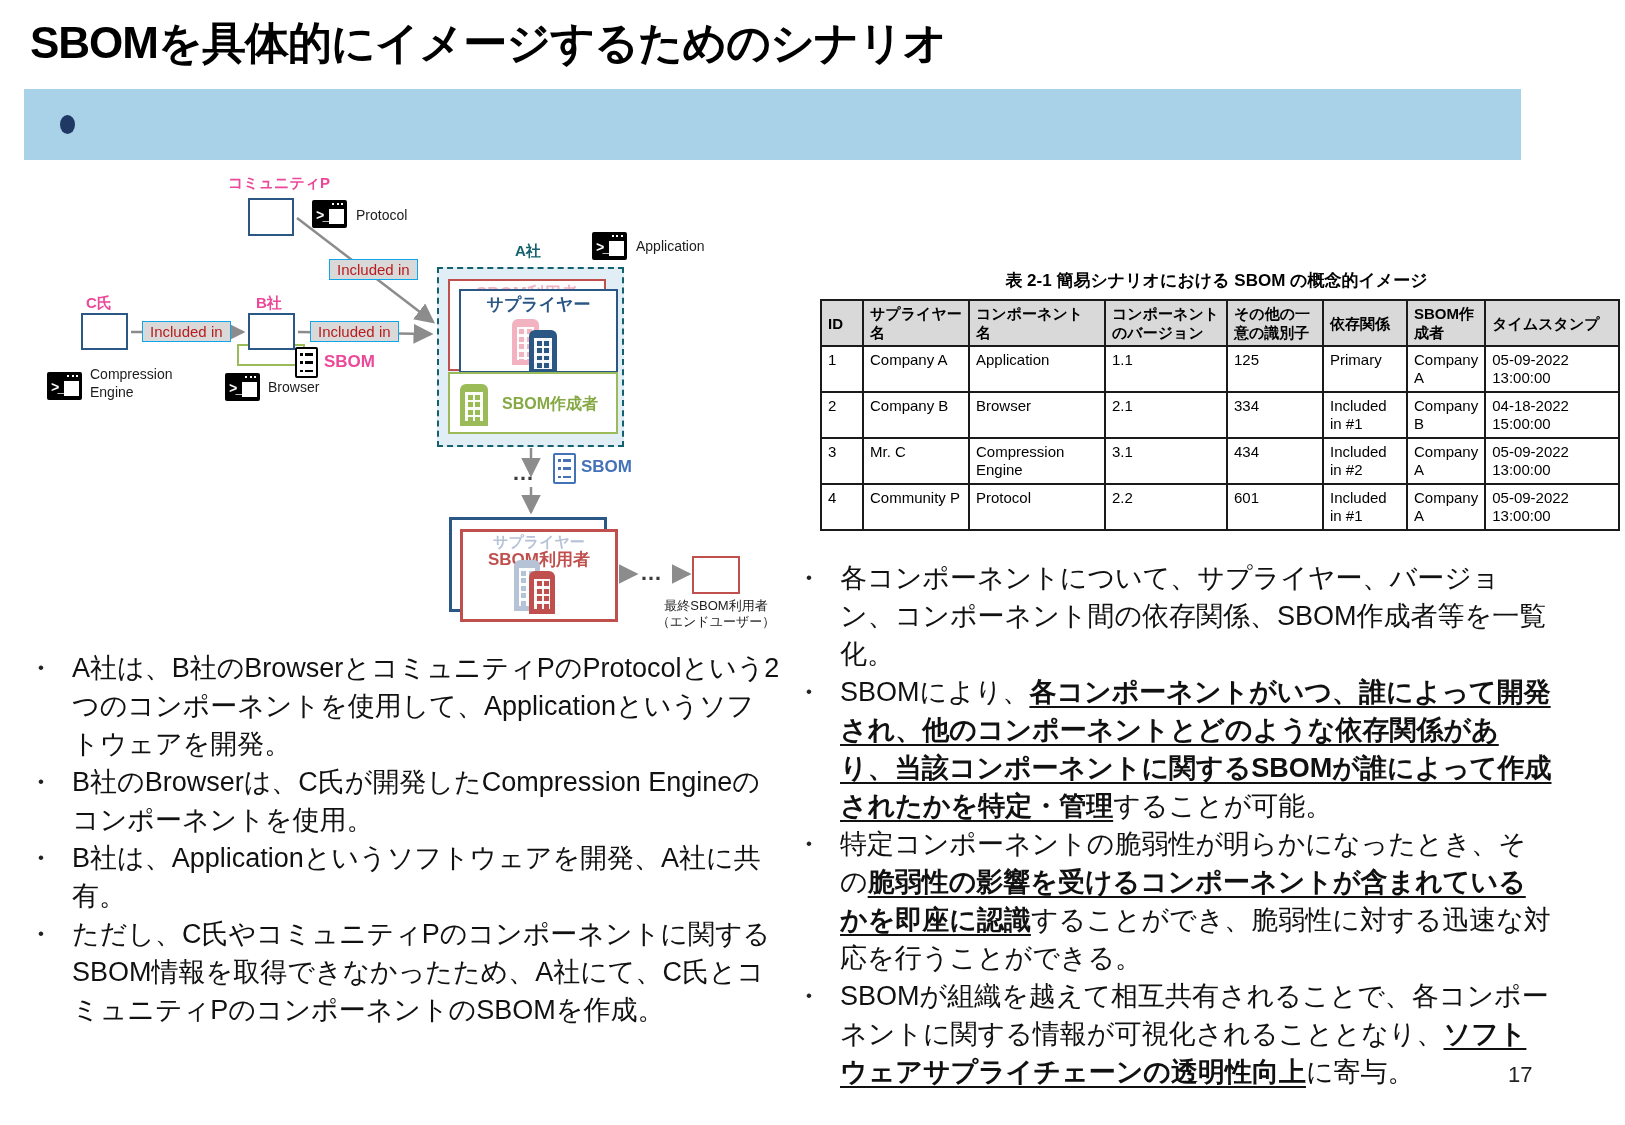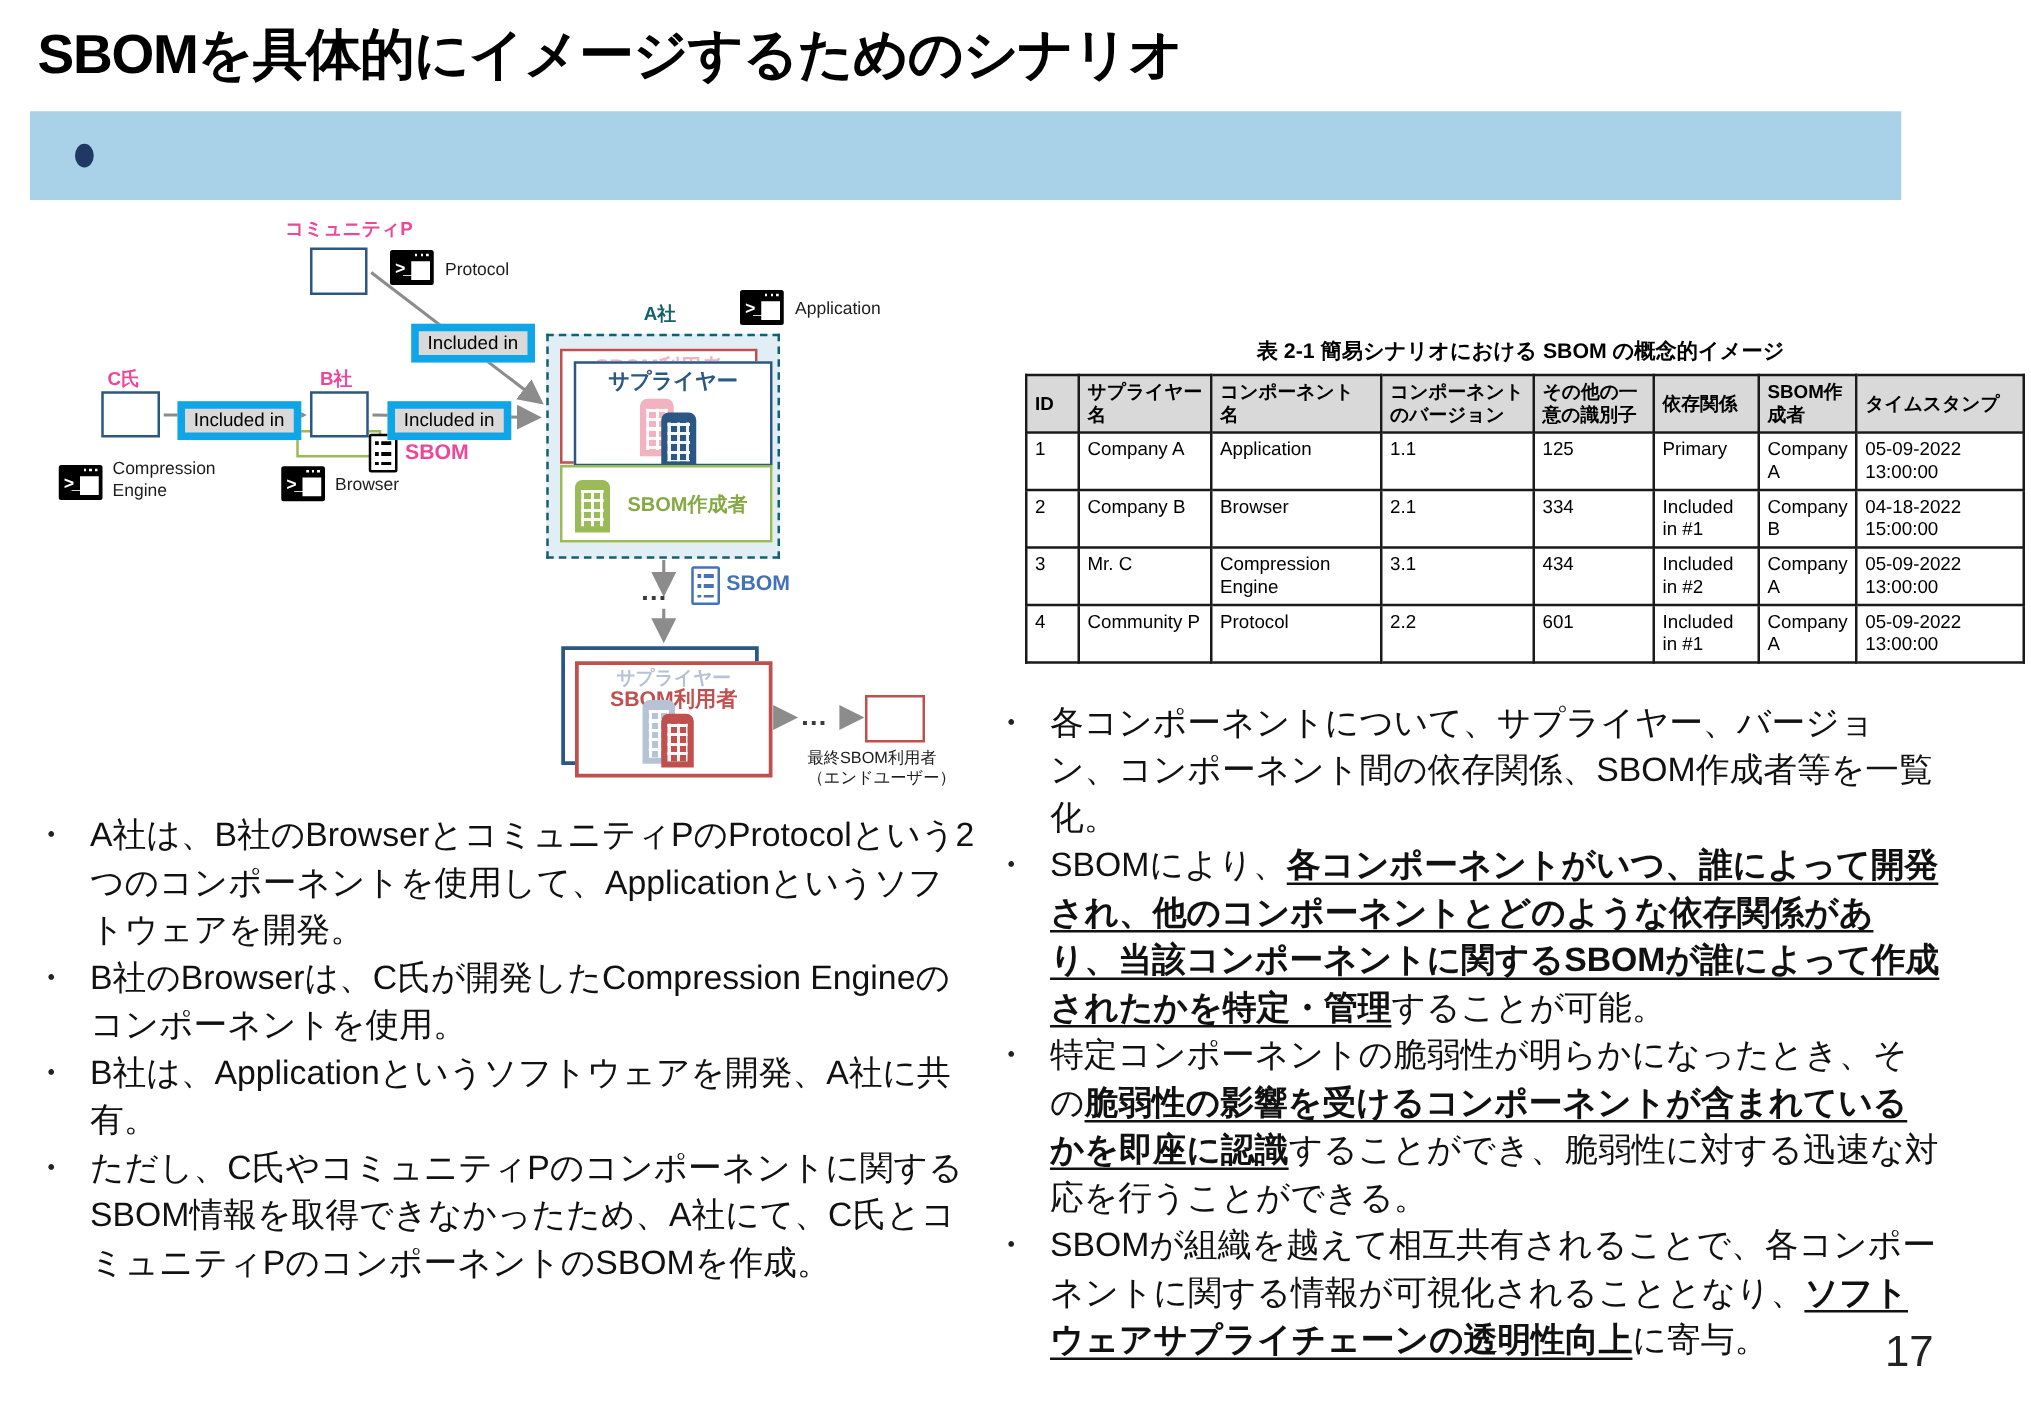--- a/index.html
+++ b/index.html
@@ -12,21 +12,21 @@
   #banner { left:24px; top:89px; width:1497px; height:71px; background:var(--banner_bg); display:flex; align-items:center; }
   #banner .dot { width:15px; height:19px; border-radius:50%; background:var(--bullet_navy); margin-left:36px; flex:none; }
   #banner .txt { font-size:28px; color:#1c1c1c; margin-left:34px; white-space:nowrap; }
 
   
   #diagram { left:30px; top:168px; width:740px; height:482px; }
   #diagram svg { position:absolute; left:0; top:0; z-index:1; }
   .node-label { position:absolute; font-size:15px; font-weight:bold; color:#ec4899; z-index:3; white-space:nowrap; }
   .small-label { position:absolute; font-size:14px; color:#1c1c1c; z-index:3; }
   .box { position:absolute; background:#fff; border:2.5px solid var(--navy); z-index:2; }
-  .inc { position:absolute; background:var(--label_bg); border:6px solid #0ea5e9; font-size:15px; color:#000000;
+  .inc { position:absolute; background:var(--label_bg); border:1px solid #0ea5e9; font-size:15px; color:#b91c1c;
          padding:1px 7px; z-index:4; white-space:nowrap; }
   .term { position:absolute; background:#000; border-radius:2px; z-index:3; }
   .term .dots { position:absolute; top:3px; right:4px; width:11px; height:2px;
     background-image:repeating-linear-gradient(to right,#fff 0 2px,transparent 2px 4.5px); }
   .term .screen { position:absolute; right:3px; bottom:4px; width:42%; height:52%; background:#fff; }
   .term .prompt { position:absolute; left:4px; top:8px; color:#fff; font-family:"Liberation Mono","DejaVu Sans Mono",monospace;
     font-weight:bold; font-size:14px; letter-spacing:-2px; }
   .doc { position:absolute; background:#fff; border:2.5px solid var(--doc,#000); border-radius:2px; z-index:3; }
   .doc .lines { position:absolute; left:8px; right:3px; top:4px; bottom:4px;
     background-image:repeating-linear-gradient(to bottom,var(--doc,#000) 0 3px,transparent 3px 8.5px); }
@@ -43,21 +43,21 @@
   #a-pink-label { left:418px; top:114px; width:158px; text-align:center; font-weight:bold; font-size:17px; color:var(--pink); z-index:4; position:absolute; white-space:nowrap; }
   #a-navy { left:429px; top:121px; width:159px; height:84px; border:2.5px solid var(--navy); background:#fff; z-index:5; position:absolute; }
   #a-navy .cap { text-align:center; font-weight:bold; font-size:17px; color:var(--navy); margin-top:2px; }
   #a-green { left:418px; top:204px; width:170px; height:62px; border:2.5px solid var(--green); background:#fff; z-index:6; position:absolute; }
   #a-green .cap { position:absolute; left:52px; top:20px; font-weight:bold; font-size:16px; color:var(--green_text); white-space:nowrap; }
 
   #low-navy { left:419px; top:349px; width:158px; height:95px; border:3px solid var(--navy); background:#fff; z-index:2; position:absolute; }
   #low-red { left:430px; top:361px; width:158px; height:93px; border:3px solid var(--red); background:#fff; z-index:3; position:absolute; }
   #low-red .pale { text-align:center; font-weight:bold; font-size:15px; color:var(--pale); margin-top:1px; }
   #low-red .ruser { text-align:center; font-weight:bold; font-size:17px; color:var(--red); margin-top:-4px; }
-  #end-caption { left:616px; top:430px; width:140px; font-size:13px; color:#1c1c1c; z-index:3; position:absolute; line-height:16px; }
+  #end-caption { left:616px; top:430px; width:140px; text-align:center; font-size:13px; color:#1c1c1c; z-index:3; position:absolute; line-height:16px; }
 
   
   #tbl-caption { left:820px; top:269px; width:793px; text-align:center; font-size:17px; font-weight:bold; color:#000; }
   #sbom-table { left:820px; top:299px; }
   #sbom-table table { border-collapse:collapse; table-layout:fixed; }
   #sbom-table th, #sbom-table td { border:2px solid #1a1a1a; font-size:15px; overflow:hidden; }
   #sbom-table th { background:var(--label_bg); font-weight:bold; text-align:left; vertical-align:middle;
     padding:3px 6px; line-height:19px; }
   #sbom-table td { vertical-align:top; padding:4px 6px; line-height:18px; }
   #sbom-table tbody tr { height:45px; }
@@ -65,21 +65,21 @@
 
   
   .blist { position:absolute; }
   .bitem { display:flex; }
   .bitem .mark { flex:none; width:40px; font-size:17px; line-height:38px; color:#222; padding-left:6px; }
   .bitem .btxt { flex:1; font-size:27px; line-height:38px; color:#111; }
   #left-list { left:32px; top:649px; width:748px; }
   #right-list { left:800px; top:559px; width:752px; }
   .emph { font-weight:bold; text-decoration:underline; text-decoration-thickness:2px; text-underline-offset:5px; }
 
-  #page-number { left:1508px; top:1062px; font-size:35px; color:#222; }
+  #page-number { left:1508px; top:1062px; font-size:22px; color:#222; }
 </style>
 </head>
 <body>
 
 <div class="abs" id="page-title">SBOMを具体的にイメージするためのシナリオ</div>
 
 <div class="abs" id="banner">
   <div class="dot"></div>
 </div>
 

